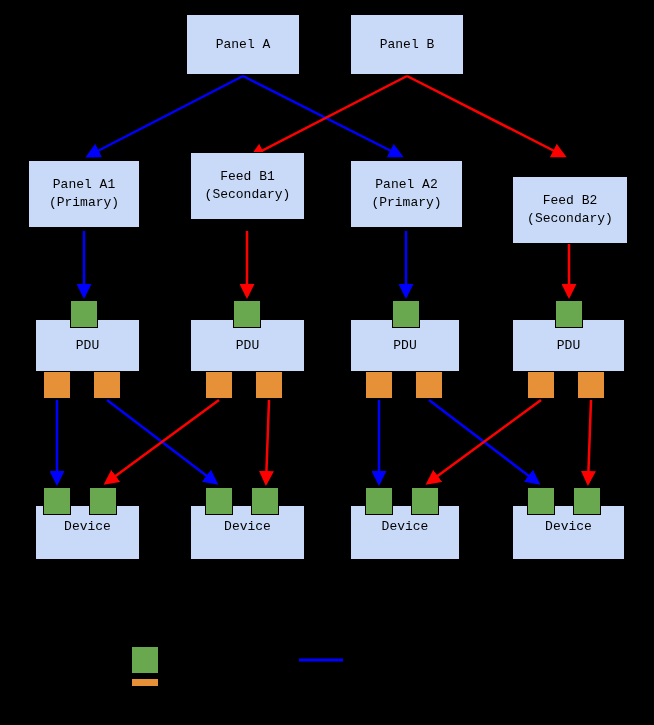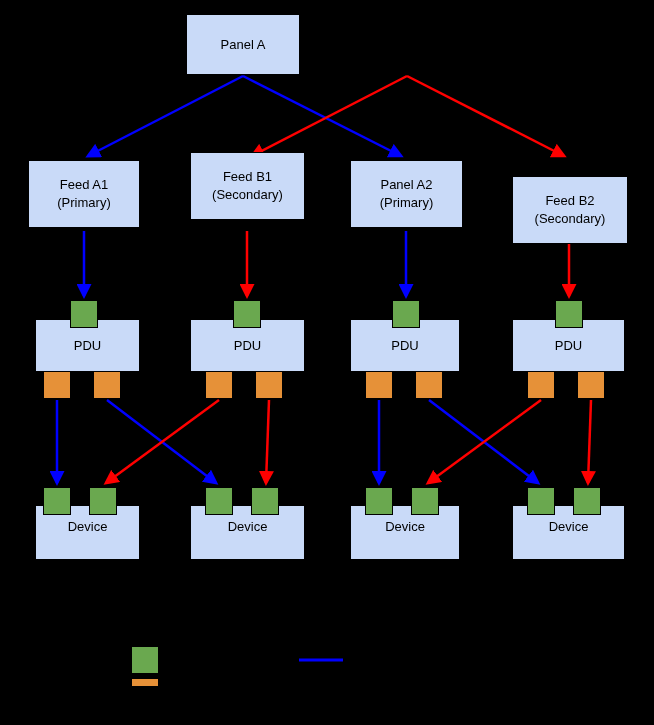--- a/index.html
+++ b/index.html
@@ -2,21 +2,21 @@
 <html style="--c-background: #000000; --c-box_fill: #c9daf8; --c-box_border: #000000; --c-green: #6aa84f; --c-orange: #e69138; --c-blue: #0000ff; --c-red: #ff0000;"><head>
 <meta charset="utf-8">
 <style>
   * { margin: 0; padding: 0; box-sizing: border-box; }
   html, body { background: #000; }
   .stage {
     position: relative;
     width: 654px;
     height: 686px;
     background: var(--c-background, #000000);
-    font-family: Liberation Sans, sans-serif;
+    font-family: Liberation Mono, monospace;
     overflow: hidden;
   }
   .wires { position: absolute; left: 0; top: 0; z-index: 1; }
   .box {
     position: absolute;
     background: var(--c-box_fill, #c9daf8);
     border: 1px solid var(--c-box_border, #000000);
     display: flex;
     flex-direction: column;
     align-items: center;
@@ -77,23 +77,26 @@
     <line class="red" x1="541" y1="400" x2="428" y2="483" marker-end="url(#mr)"></line>
     <line class="red" x1="591" y1="400" x2="588" y2="483" marker-end="url(#mr)"></line>
 
     <line class="blue legend" x1="299" y1="660" x2="343" y2="660"></line>
     <line class="red legend" x1="299" y1="692" x2="343" y2="692"></line>
   </svg>
 
   <div class="box" style="left:186px;top:14px;width:114px;height:61px">
     <span>Panel A</span>
   </div>
+  <div class="box" style="left:350px;top:14px;width:114px;height:61px">
+    <span>Panel B</span>
+  </div>
 
   <div class="box" style="left:28px;top:160px;width:112px;height:68px">
-    <span>Feed A1</span>
+    <span>Panel A1</span>
     <span>(Primary)</span>
   </div>
   <div class="box" style="left:190px;top:152px;width:115px;height:68px">
     <span>Feed B1</span>
     <span>(Secondary)</span>
   </div>
   <div class="box" style="left:350px;top:160px;width:113px;height:68px">
     <span>Panel A2</span>
     <span>(Primary)</span>
   </div>

